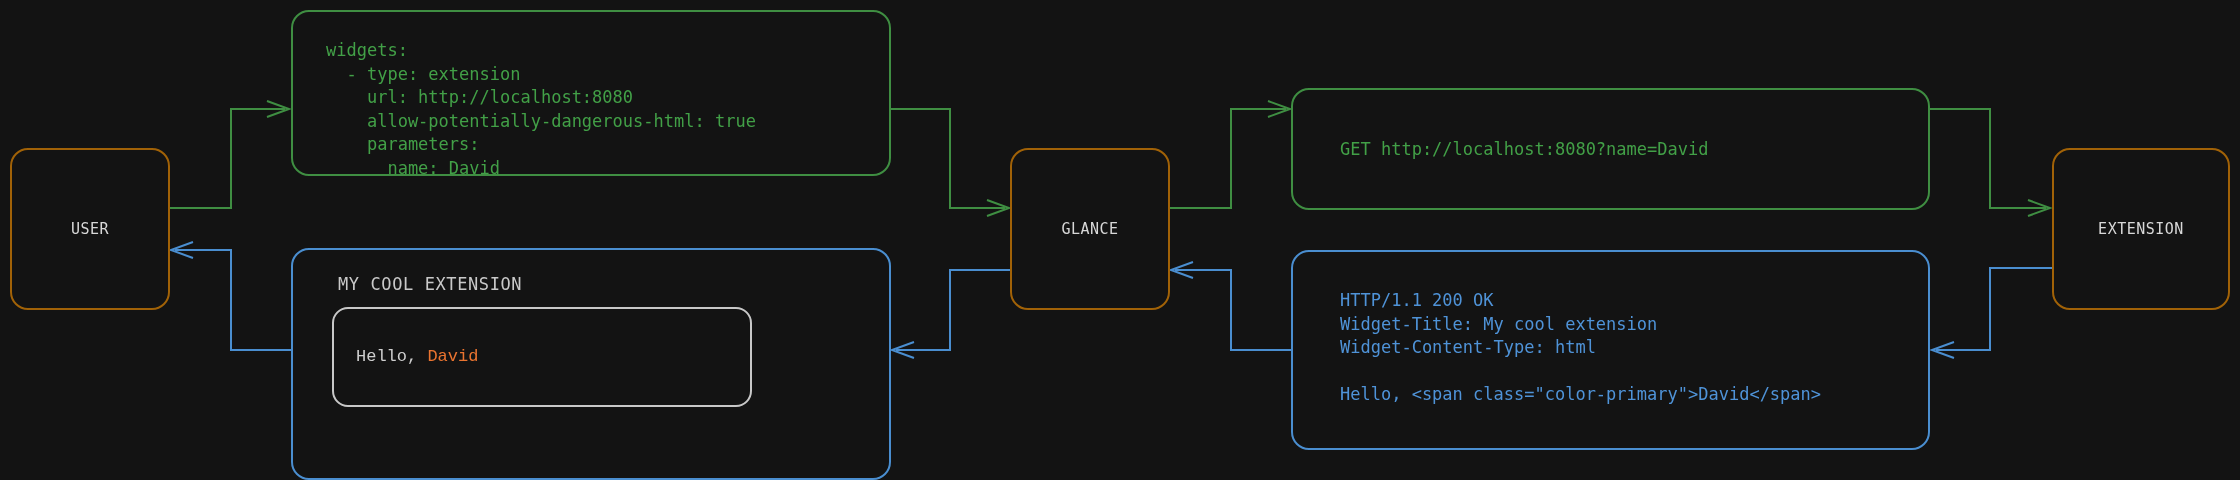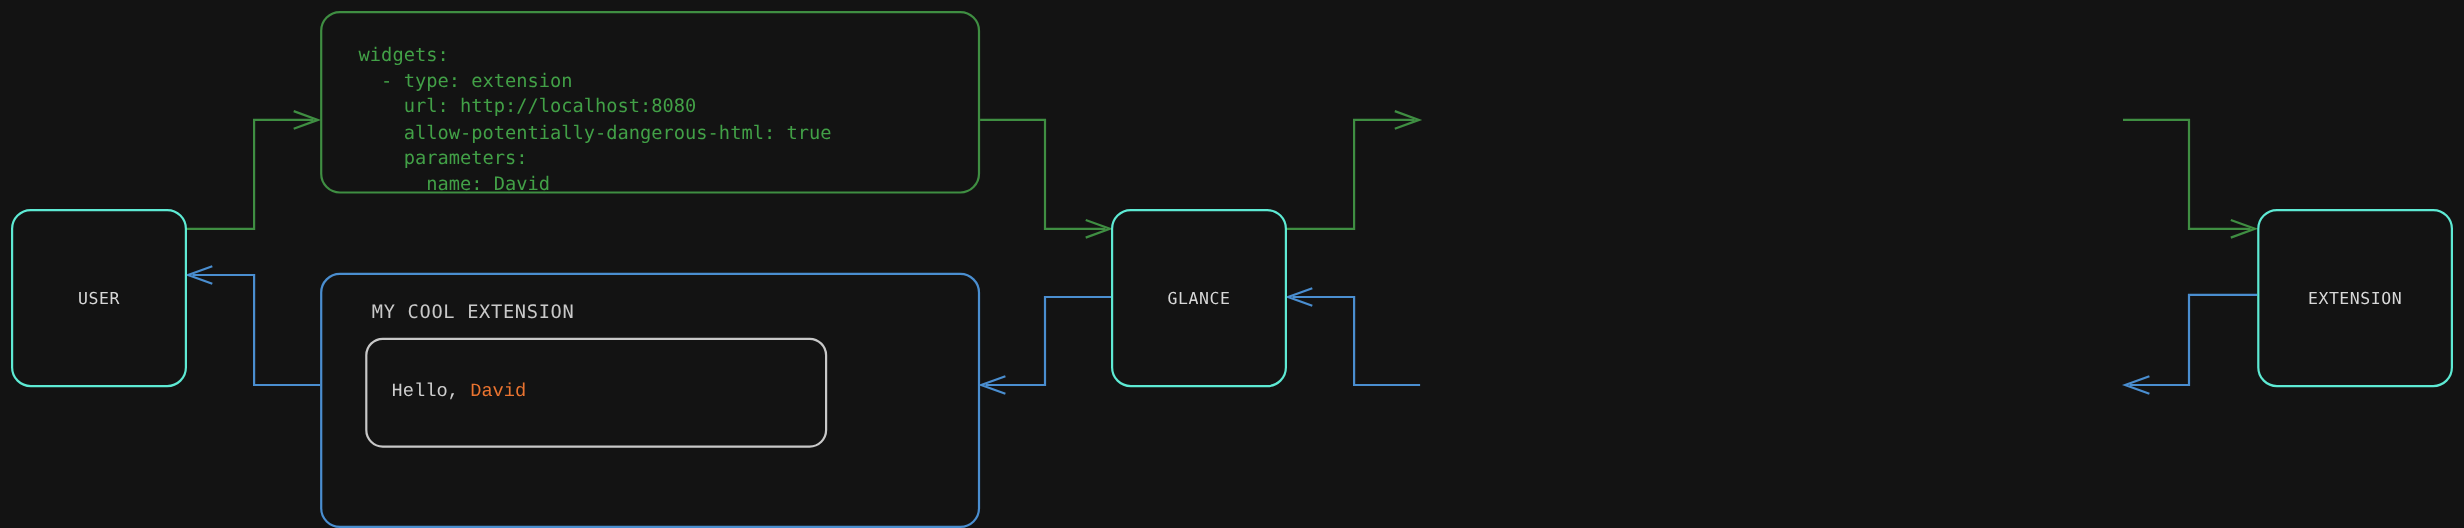--- a/index.html
+++ b/index.html
@@ -13,31 +13,30 @@
     height: 480px;
     background: #131313;
     overflow: hidden;
     font-family: "DejaVu Sans Mono", monospace;
   }
 
   
   .node {
     position: absolute;
     box-sizing: border-box;
-    border: 2px solid #5eead4;
+    border: 2px solid #a16207;
     border-radius: 18px;
     background: #131313;
     display: flex;
     align-items: center;
     justify-content: center;
     color: #d8d8d8;
     font-family: "DejaVu Sans Mono", monospace;
     font-size: 15px;
     letter-spacing: 0.5px;
-    margin-top: 42px;
   }
 
   
   .msgbox {
     position: absolute;
     box-sizing: border-box;
     border-radius: 18px;
     background: #131313;
     border-width: 2px;
     border-style: solid;
@@ -158,21 +157,31 @@
 
   <div class="msgbox green" style="left:291px; top:10px; width:600px; height:166px;">
     <div class="code green" style="left:33px; top:27px;">widgets:
   - type: extension
     url: http://localhost:8080
     allow-potentially-dangerous-html: true
     parameters:
       name: David</div>
   </div>
 
+  <div class="msgbox green" style="left:1291px; top:88px; width:639px; height:122px;">
+    <div class="code green" style="left:47px; top:48px;">GET http://localhost:8080?name=David</div>
+  </div>
 
+  <div class="msgbox blue" style="left:1291px; top:250px; width:639px; height:200px;">
+    <div class="code blue" style="left:47px; top:37px;">HTTP/1.1 200 OK
+Widget-Title: My cool extension
+Widget-Content-Type: html
+
+Hello, &lt;span class="color-primary"&gt;David&lt;/span&gt;</div>
+  </div>
 
   <div class="msgbox blue" style="left:291px; top:248px; width:600px; height:232px;">
 
     <div class="widget-title" style="left:45px; top:24px;">MY COOL EXTENSION</div>
 
     <div class="widget-body" style="left:39px; top:57px; width:420px; height:100px;">
       <div class="widget-body-text" style="left:22px; top:38px;font-family:Liberation Mono, monospace;"><span>Hello, </span><span class="accent-name">David</span></div>
     </div>
   </div>
 

